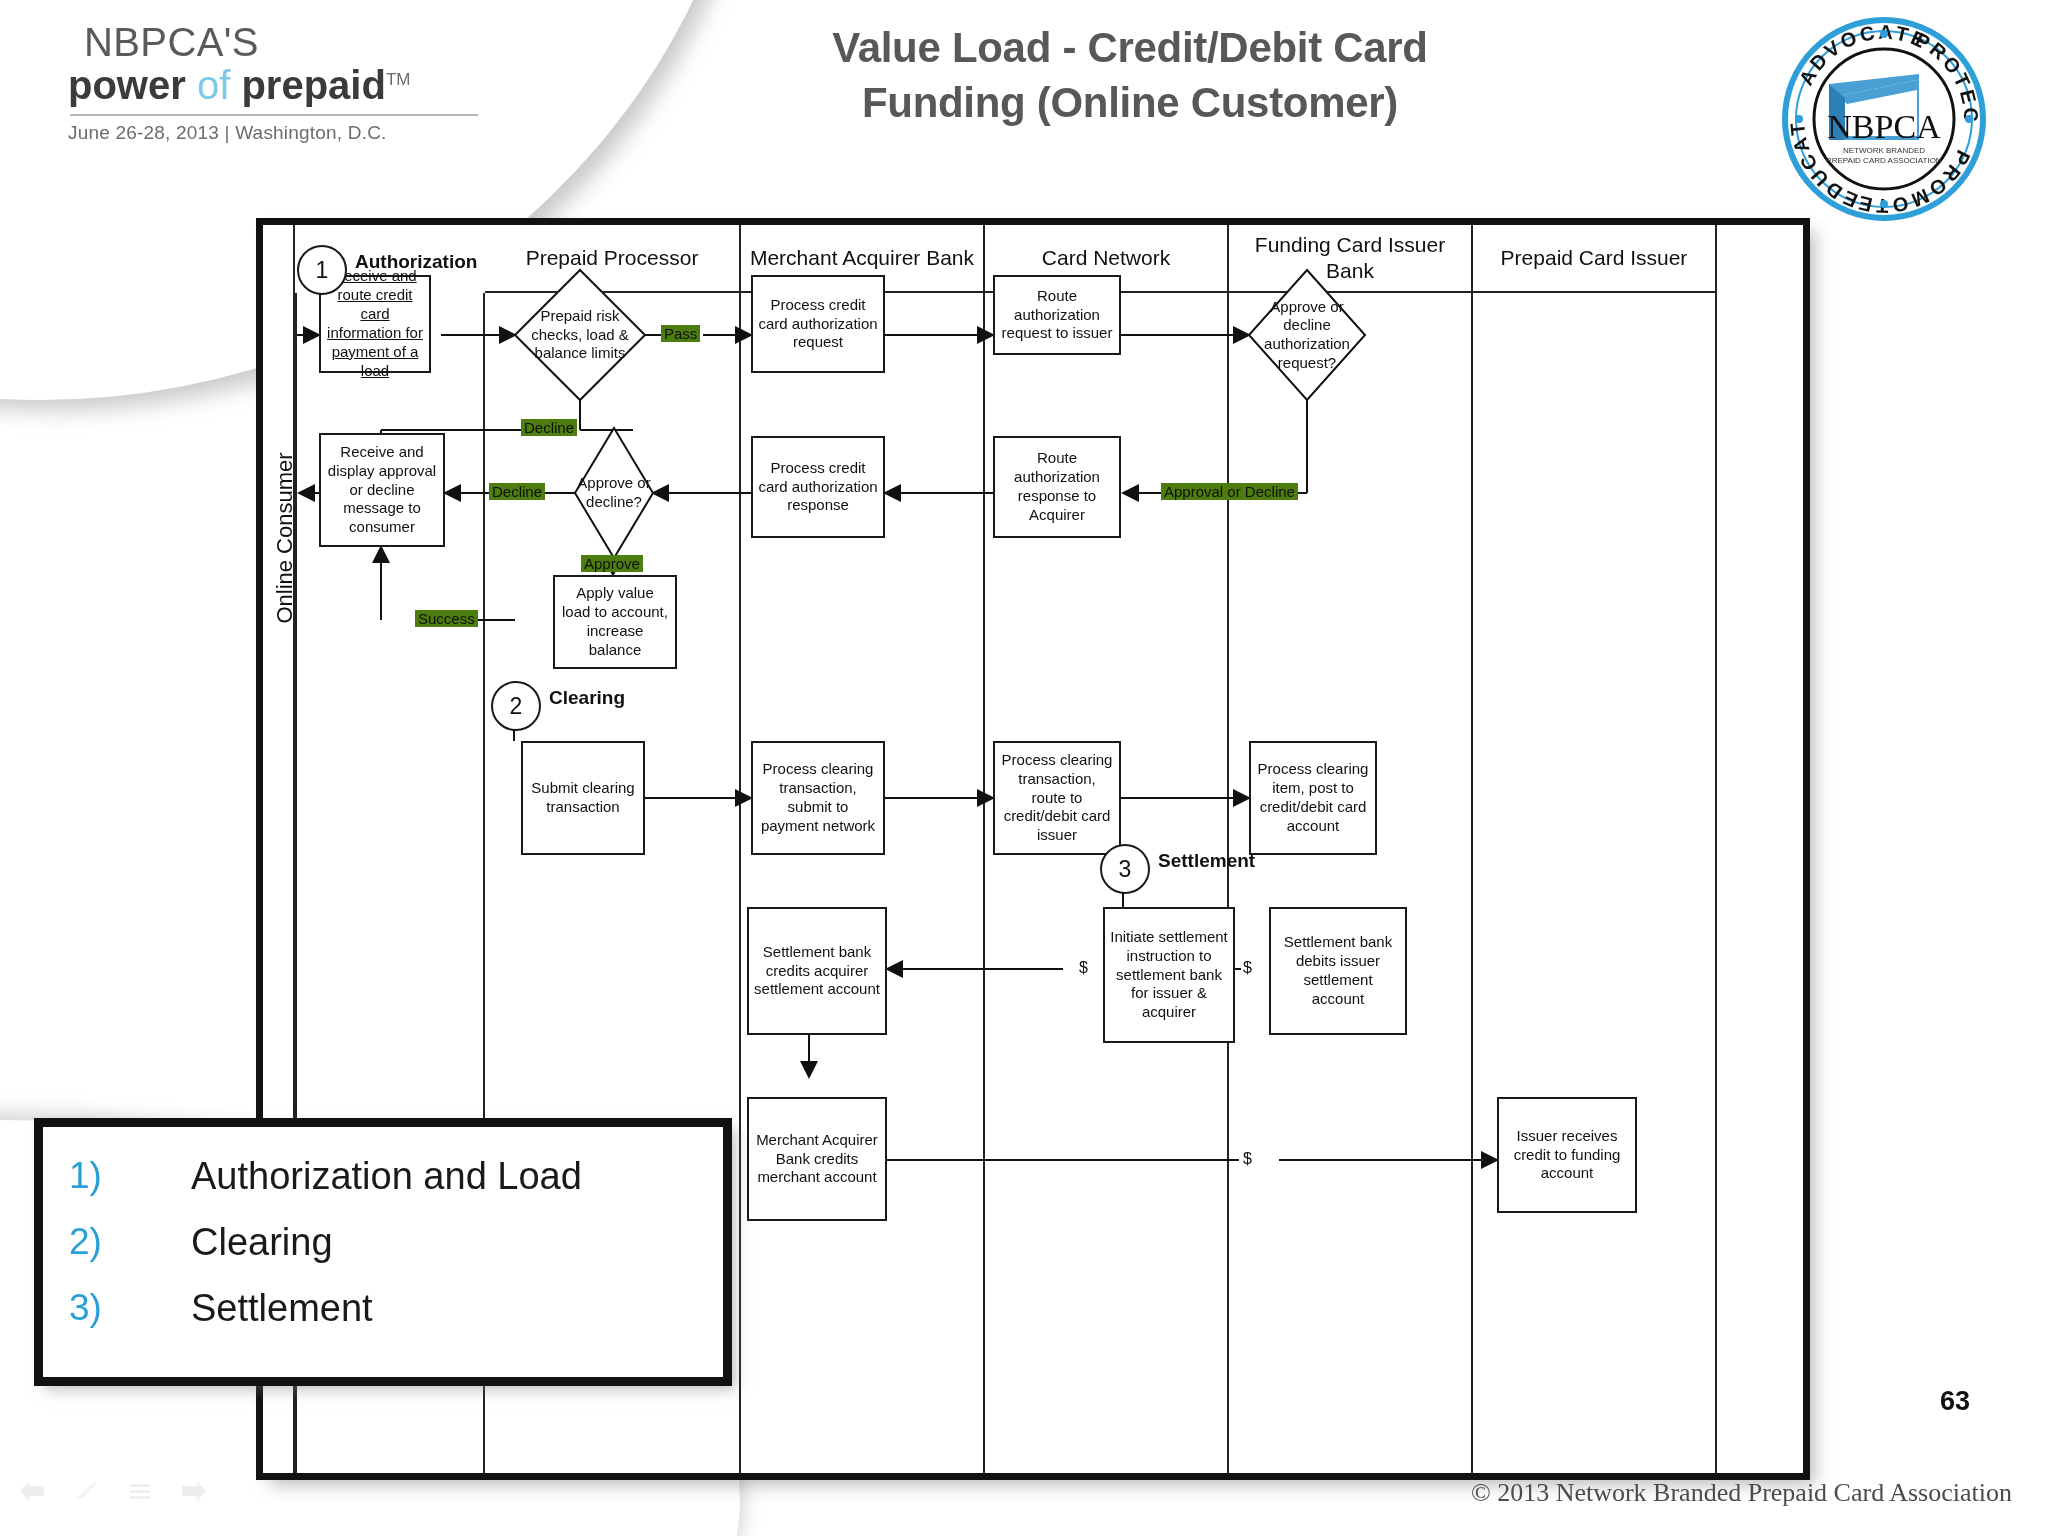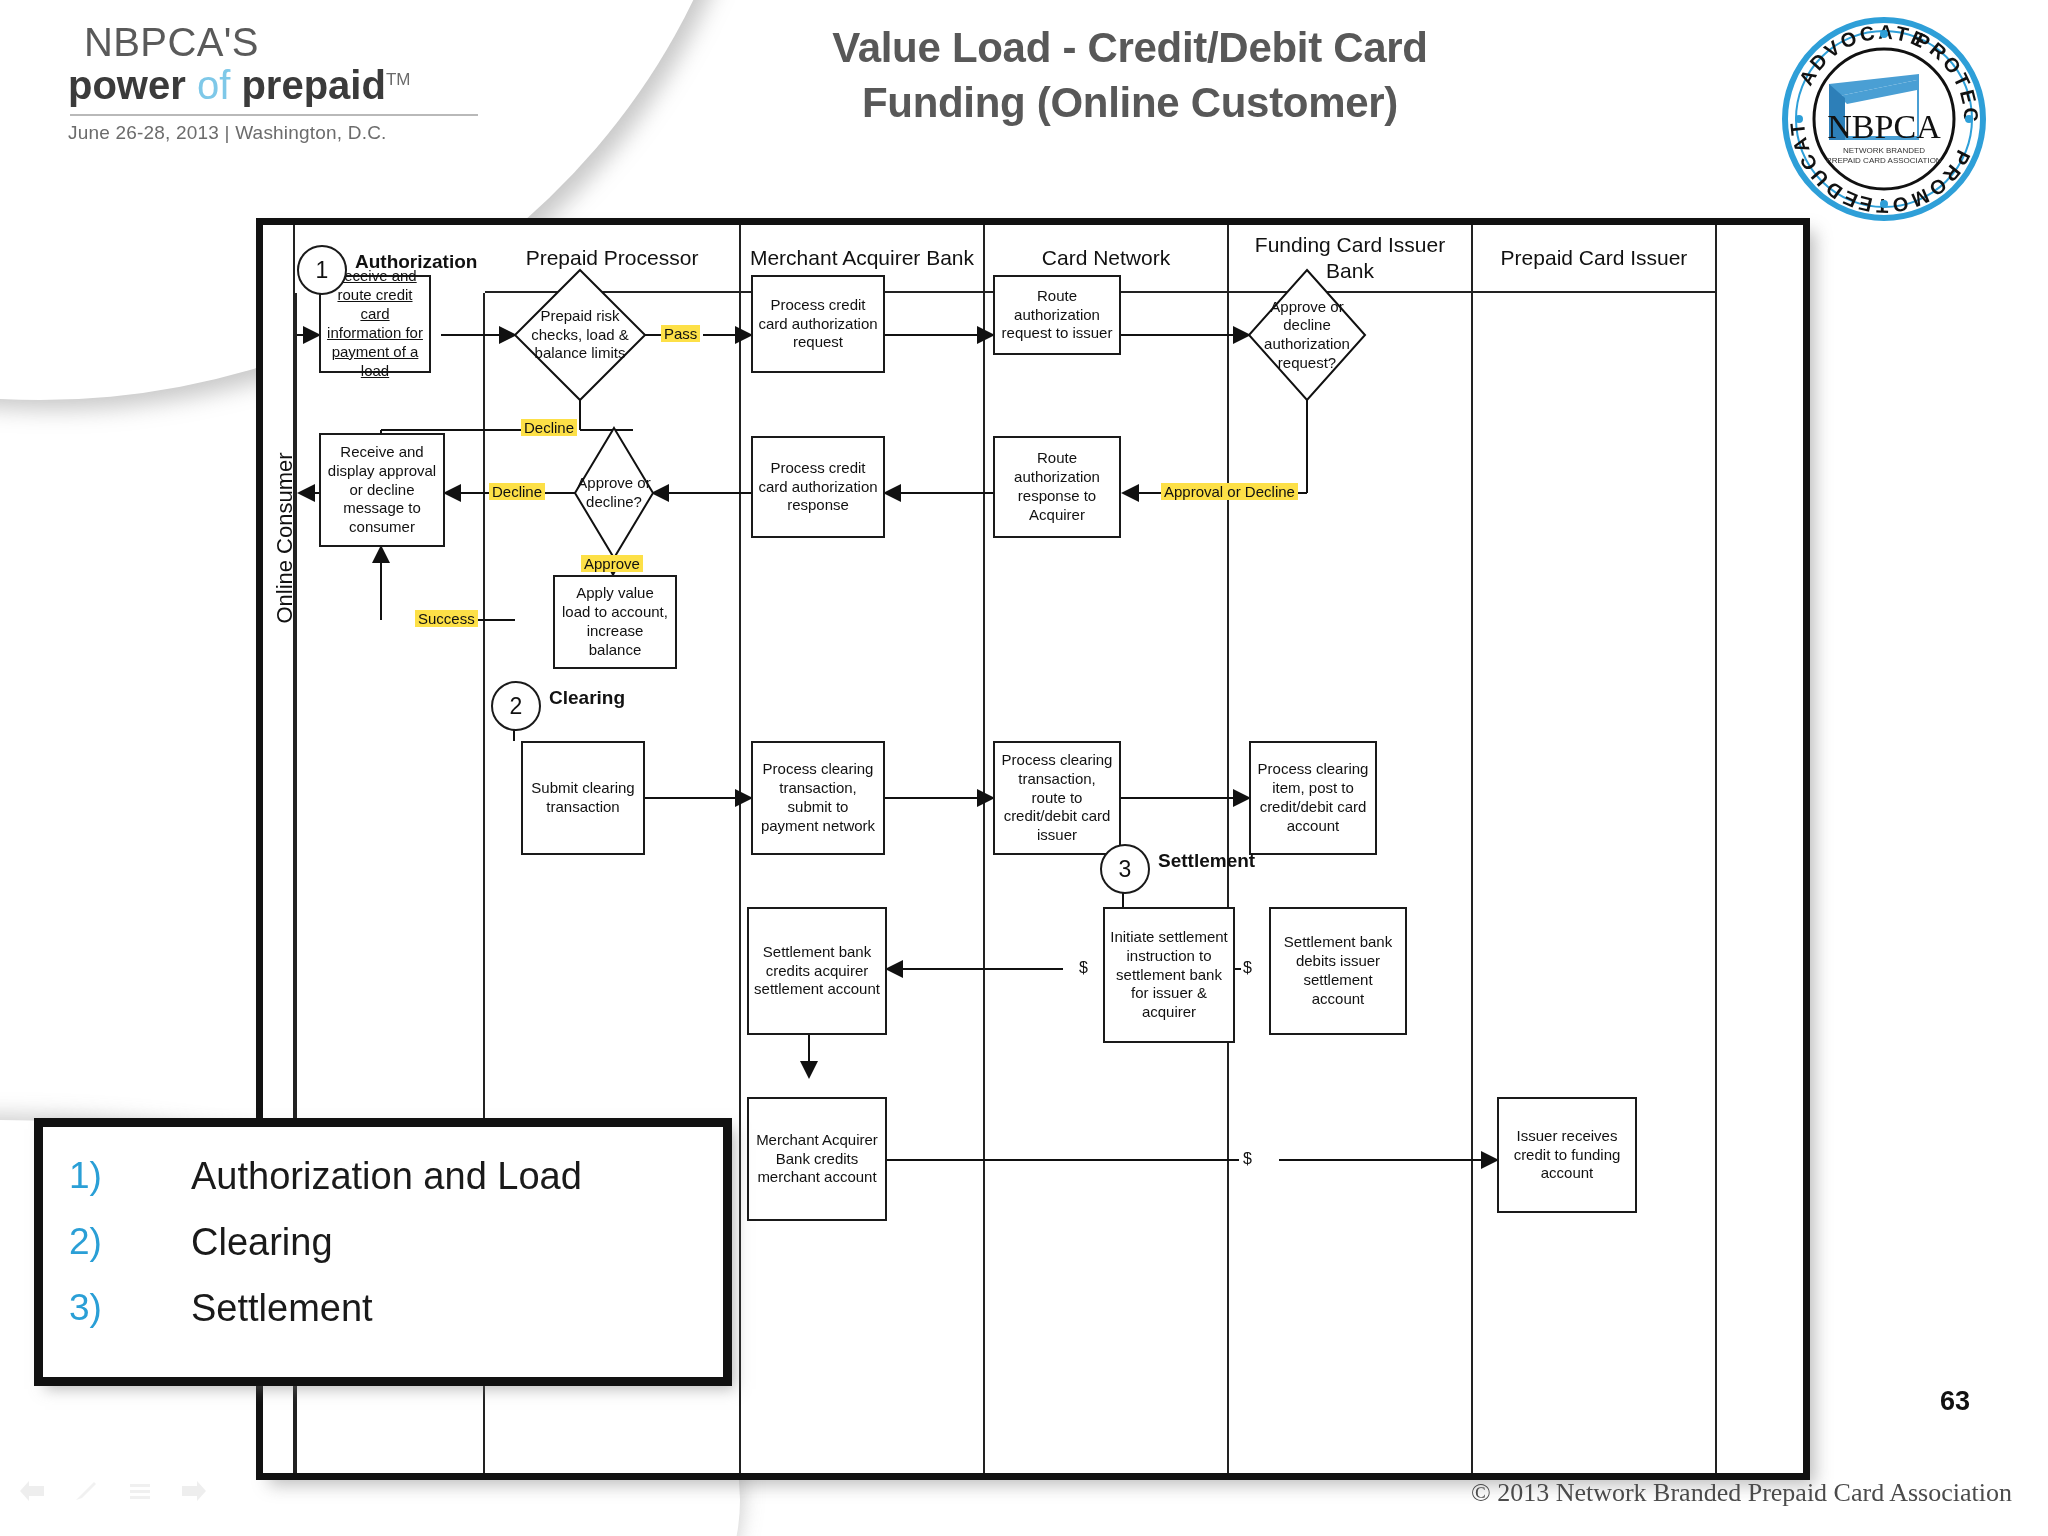--- a/index.html
+++ b/index.html
@@ -93,21 +93,21 @@
     position:absolute;width:46px;height:46px;border:2px solid #1a1a1a;border-radius:50%;
     background:#fff;display:flex;align-items:center;justify-content:center;
     font-size:23px;color:#111;z-index:8;
   }
   .step-title{
     position:absolute;font-size:19px;font-weight:700;color:#111;z-index:8;white-space:nowrap;
   }
 
   
   .edge-label{
-    position:absolute;font-size:15px;color:#111;background:#fde047;padding:0 3px;z-index:7;white-space:nowrap;
+    position:absolute;font-size:15px;color:#111;background:#4d7c0f;padding:0 3px;z-index:7;white-space:nowrap;
   }
   .dollar-label{
     position:absolute;font-size:16px;color:#111;background:#fff;padding:0 2px;z-index:7;
   }
 
   
   #edges{position:absolute;left:0;top:0;width:1526px;height:1234px;z-index:5;overflow:visible;}
 
   
   #legend-box{

